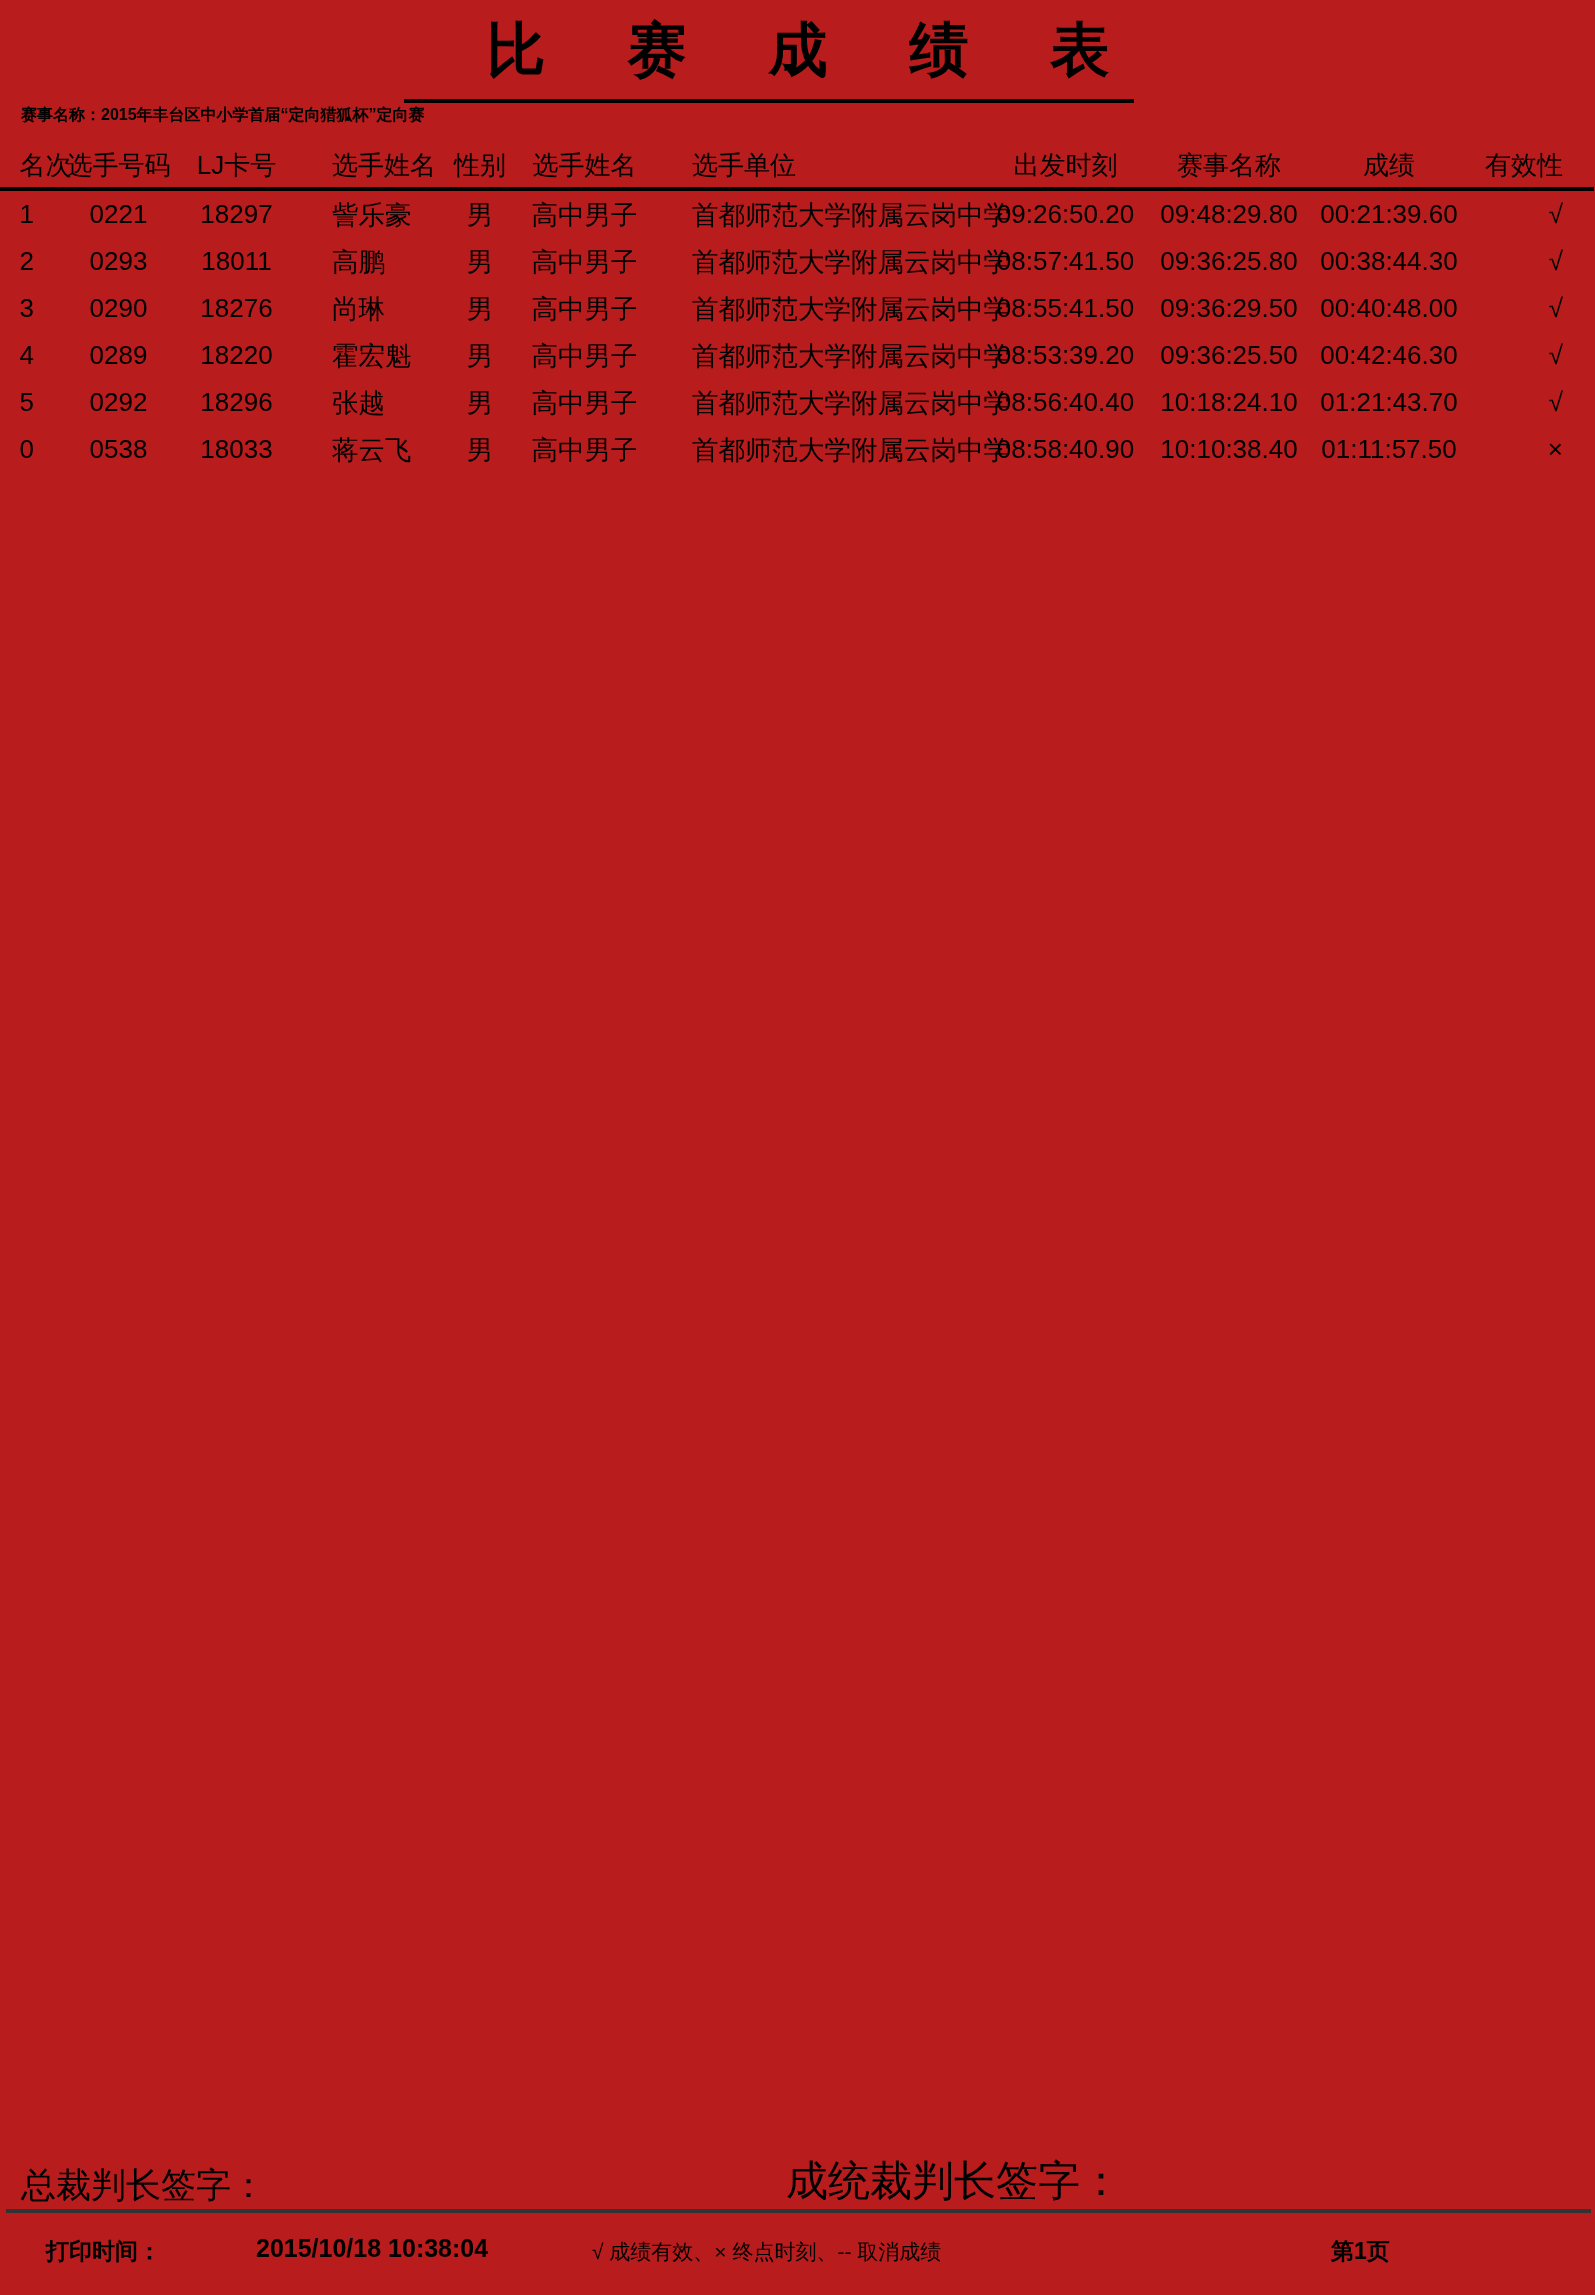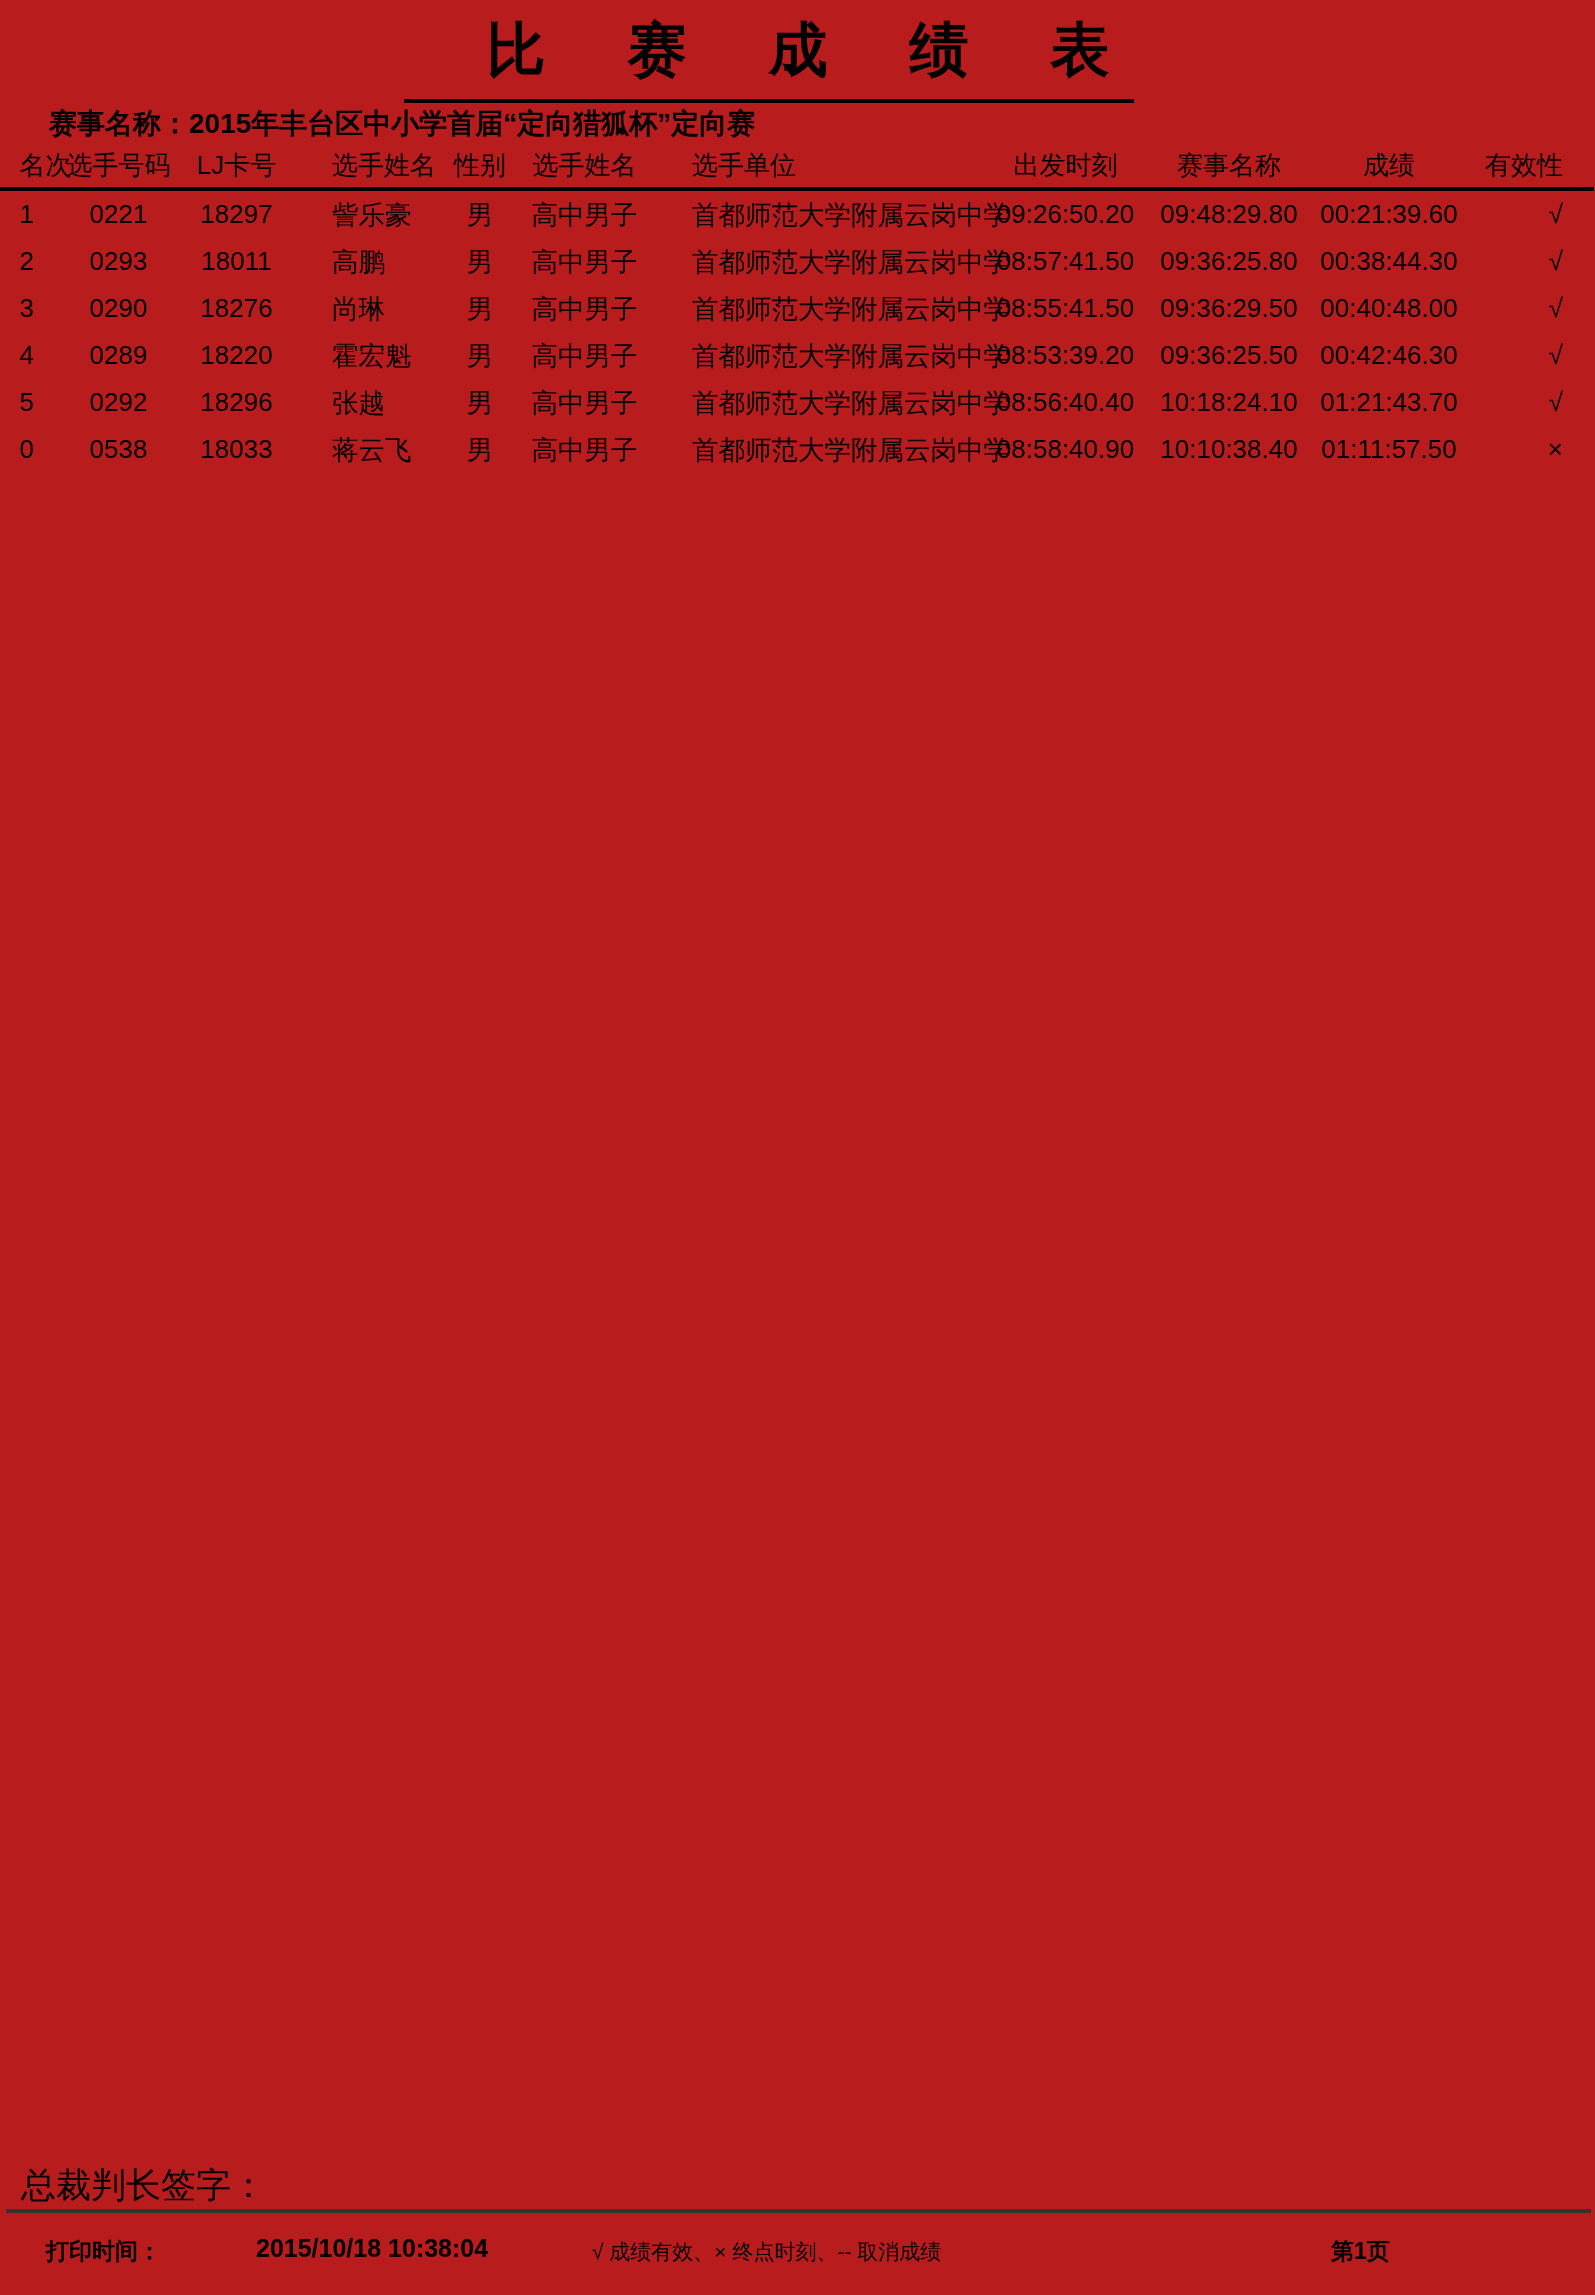--- a/index.html
+++ b/index.html
@@ -29,23 +29,22 @@
     position: absolute;
     left: 404px; top: 99px;
     width: 730px; height: 4.2px;
     background: #000;
   }
 
   
   .event-line {
     position: absolute;
     left: 21px; top: 105px;
-    font-size: 28px;
-    white-space: nowrap;
-    margin-left: 28px;
+    font-size: 16px;
+    white-space: nowrap;
   }
   .ev-label { font-weight: bold; }
   .ev-year  { font-weight: bold; }
   .ev-rest  { font-weight: bold; }
 
   
   table.results {
     position: absolute;
     left: 0; top: 143px;
     width: 1380px;
@@ -238,20 +237,21 @@
       <td>首都师范大学附属云岗中学</td>
       <td>08:58:40.90</td>
       <td>10:10:38.40</td>
       <td>01:11:57.50</td>
       <td>×</td>
     </tr>
       </tbody>
   </table>
 
   <div class="sig sig-left">总裁判长签字：</div>
+  <div class="sig sig-right">成统裁判长签字：</div>
 
   <div class="footer-line"></div>
 
   <div class="f-print-label">打印时间：</div>
   <div class="f-print-time">2015/10/18 10:38:04</div>
   <div class="f-legend">√ 成绩有效、× 终点时刻、-- 取消成绩</div>
   <div class="f-page">第1页</div>
 
 </div>
 

